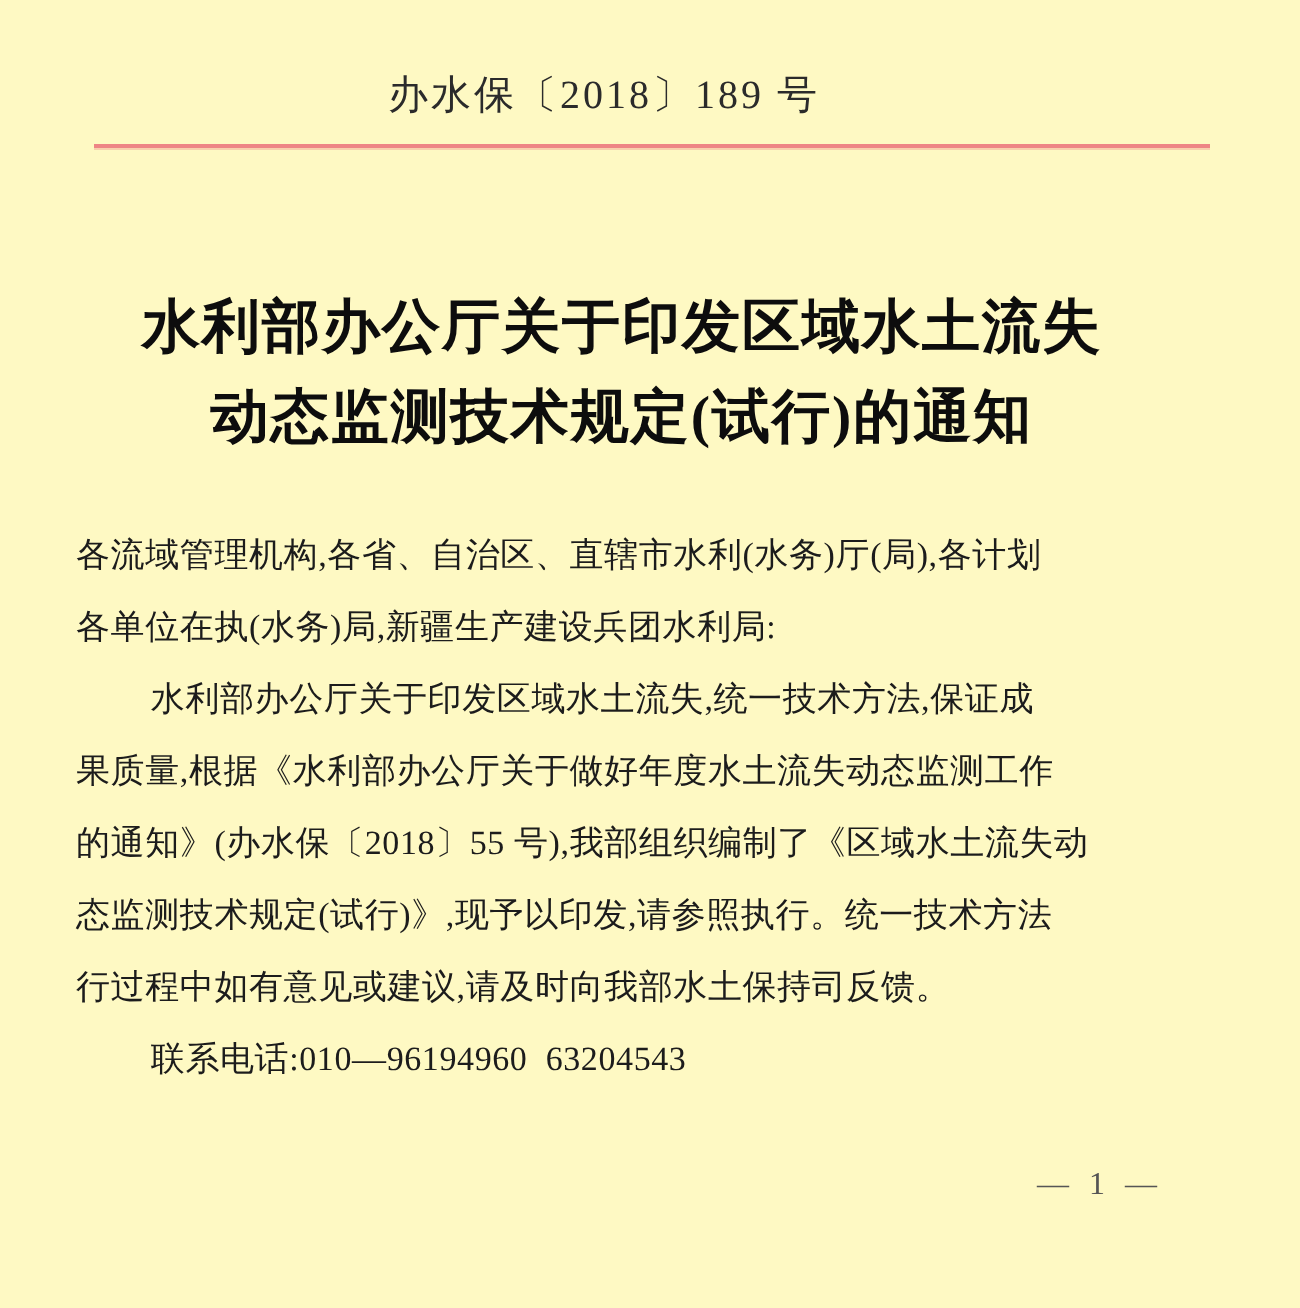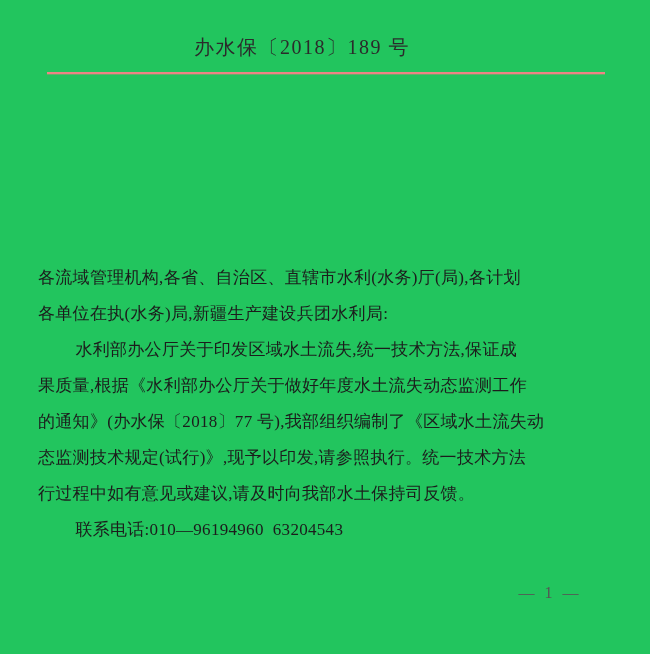--- a/index.html
+++ b/index.html
@@ -4,21 +4,21 @@
 <style>
   html, body {
     margin: 0;
     padding: 0;
     background: #ffffff;
   }
   .page {
     position: relative;
     width: 650px;
     height: 654px;
-    background: #22c55e;
+    background: #fef9c3;
     overflow: hidden;
     font-family: "Liberation Serif", "DejaVu Serif", serif;
     color: #1c1c1c;
   }
   .doc-number {
     position: absolute;
     top: 34px;
     left: 0;
     width: 604px;
     text-align: center;
@@ -83,28 +83,30 @@
 </head>
 <body>
 
 <div class="page">
 
   <div class="doc-number">办水保〔2018〕189 号</div>
 
   <div class="red-divider"></div>
 
   <h1 class="title">
+    <span class="title-line">水利部办公厅关于印发区域水土流失</span>
+    <span class="title-line">动态监测技术规定(试行)的通知</span>
   </h1>
 
   <div class="body-block">
     <div class="body-line">各流域管理机构,各省、自治区、直辖市水利(水务)厅(局),各计划</div>
     <div class="body-line">各单位在执(水务)局,新疆生产建设兵团水利局:</div>
     <div class="body-line indent">水利部办公厅关于印发区域水土流失,统一技术方法,保证成</div>
     <div class="body-line">果质量,根据《水利部办公厅关于做好年度水土流失动态监测工作</div>
-    <div class="body-line">的通知》(办水保〔2018〕77 号),我部组织编制了《区域水土流失动</div>
+    <div class="body-line">的通知》(办水保〔2018〕55 号),我部组织编制了《区域水土流失动</div>
     <div class="body-line">态监测技术规定(试行)》,现予以印发,请参照执行。统一技术方法</div>
     <div class="body-line">行过程中如有意见或建议,请及时向我部水土保持司反馈。</div>
     <div class="body-line indent">联系电话:010—96194960  63204543</div>
   </div>
 
   <div class="page-number">— 1 —</div>
 
 </div>
 
 </body></html>

